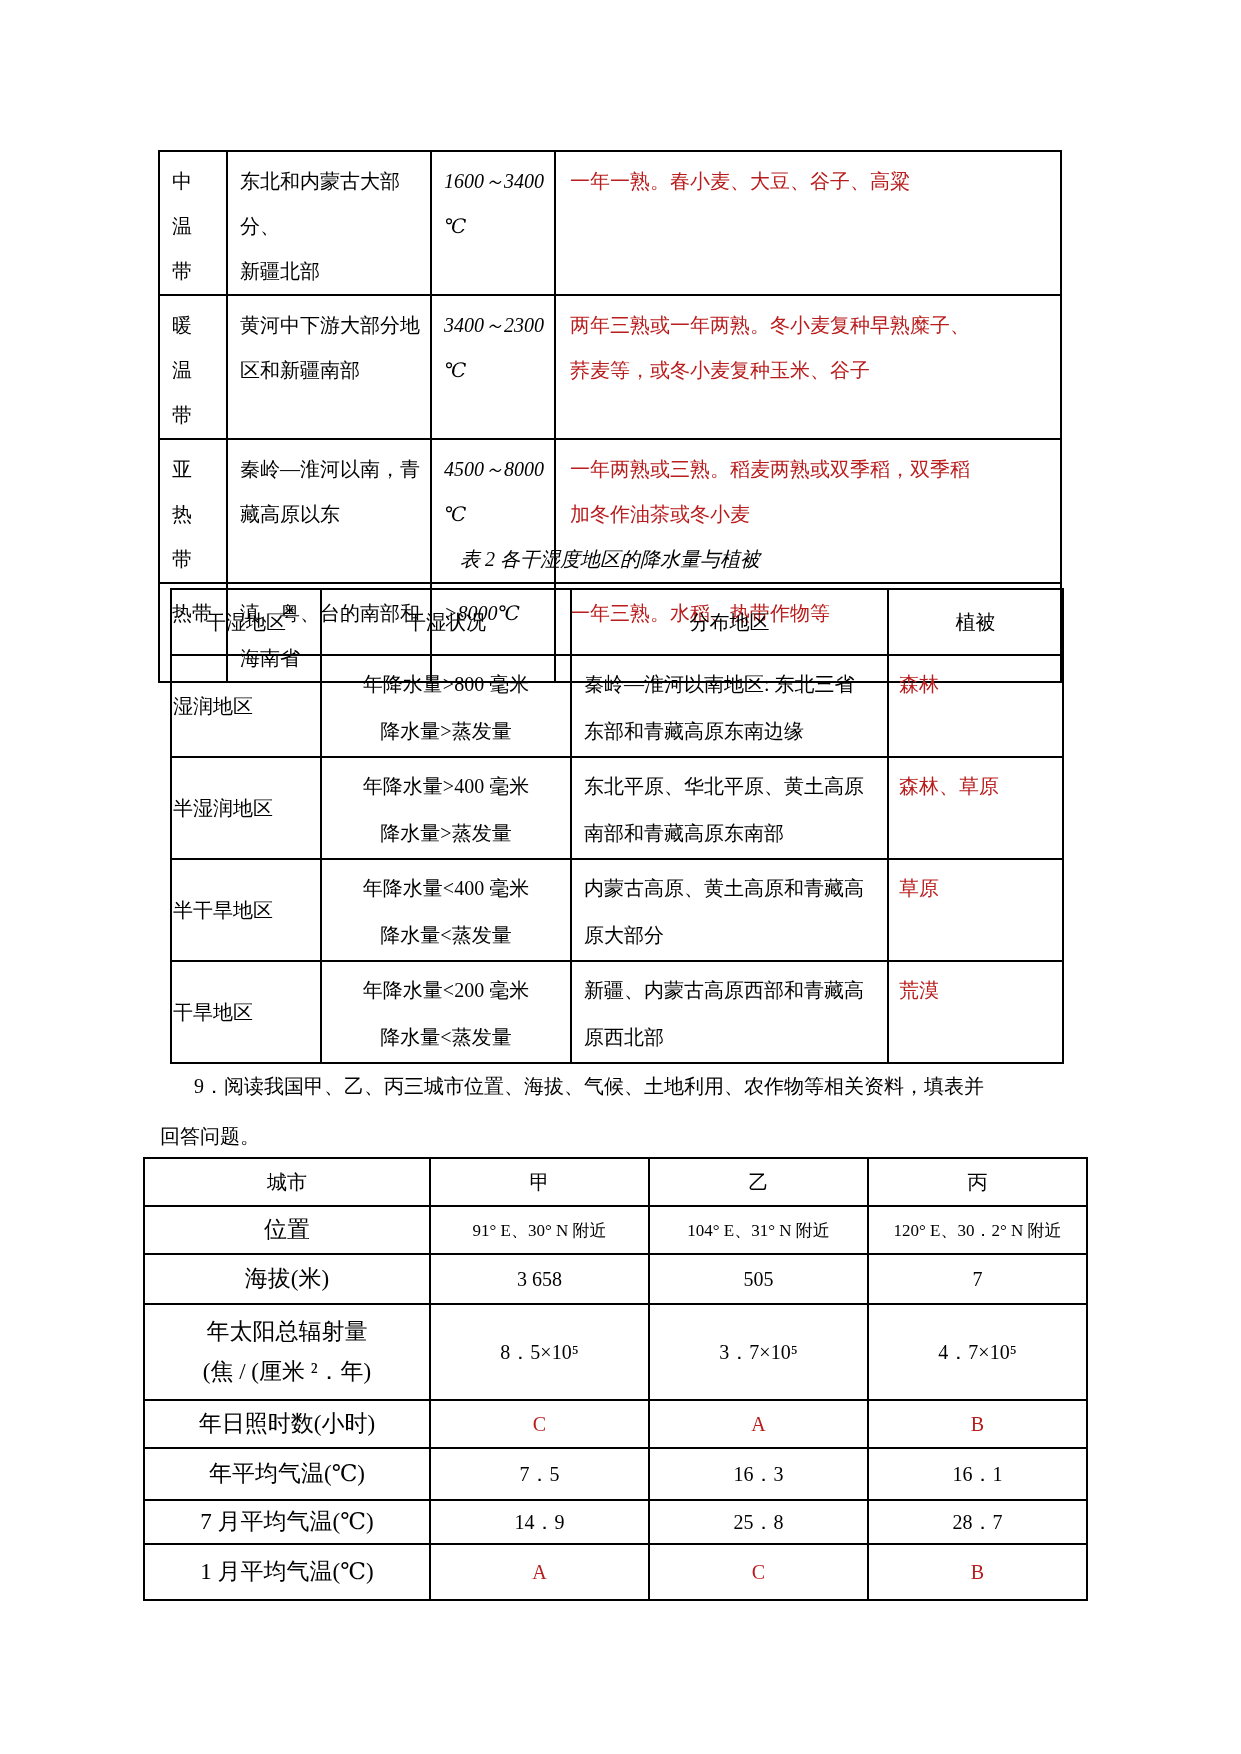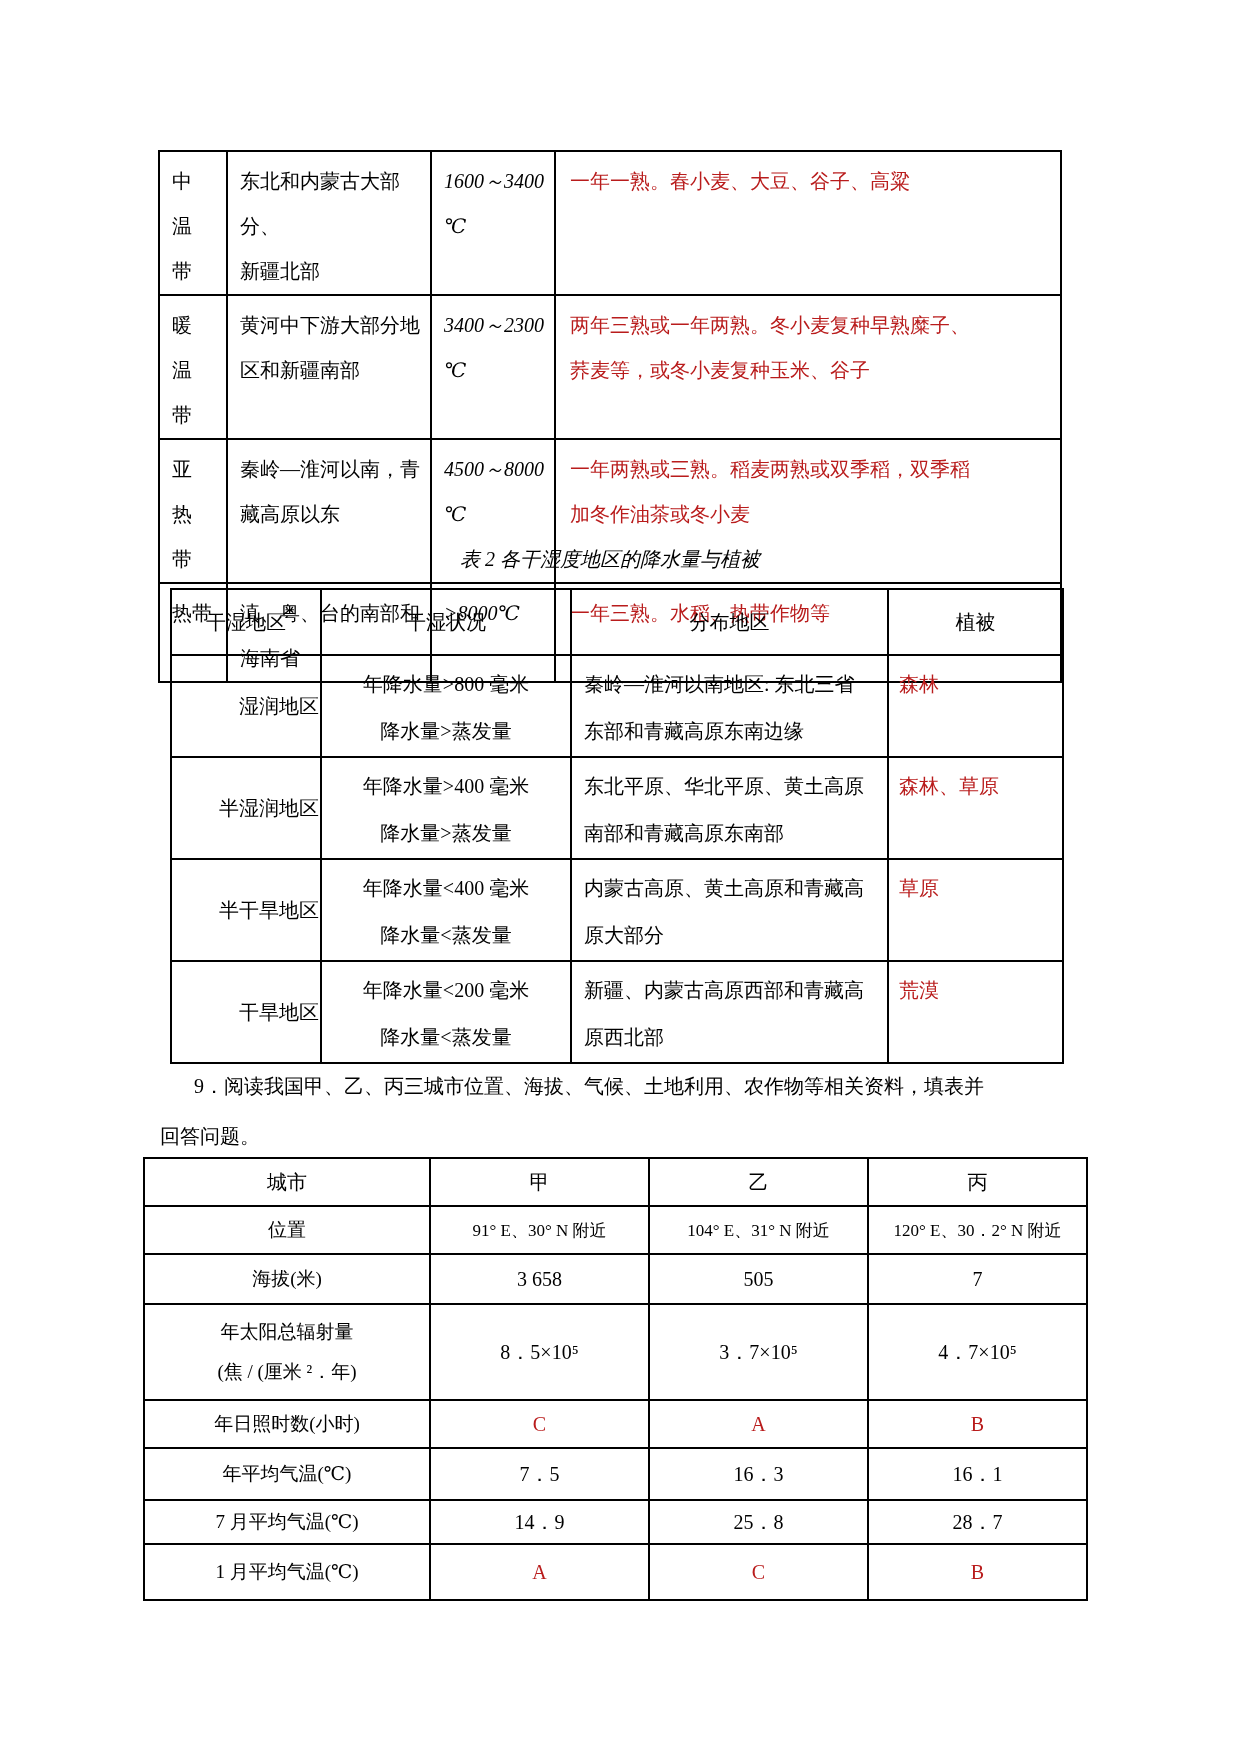--- a/index.html
+++ b/index.html
@@ -25,34 +25,34 @@
   .red { color:#b91c1c; }
   
   .caption2 {
     position:absolute; left:158px; top:546px; width:904px;
     text-align:center; font-size:20px;font-style:italic;
   }
   
   .t2 { left:170px; top:588px; }
   .t2 th { font-size:20px; text-align:center; vertical-align:middle;border-radius:8px; }
   .t2 td { font-size:20px; line-height:47px; }
-  .t2 .area { text-align:right; vertical-align:middle;border-radius:10px; }
+  .t2 .area { text-align:left; vertical-align:middle;border-radius:10px; }
   .t2 .cond { text-align:center; vertical-align:top; padding-top:5px; }
   .t2 .dist { vertical-align:top; padding:5px 8px 0 12px; }
   .t2 .veg  { vertical-align:top; padding:5px 6px 0 10px; }
   
   .q9 {
     position:absolute; left:160px; top:1061px; width:925px;
     font-size:20px; line-height:50px;
     white-space:pre-line; text-indent:34px;
   }
   
   .t3 { left:143px; top:1157px; }
   .t3 th, .t3 td { text-align:center; vertical-align:middle; font-size:20px; }
-  .t3 .rowlabel { font-size:19px; line-height:40px; }
+  .t3 .rowlabel { font-size:23px; line-height:40px; }
   .t3 .pos { font-size:17px; }
 </style>
 </head>
 <body>
 
 <div class="page">
 
   <table class="t1">
     <colgroup>
         <col style="width:68px">

